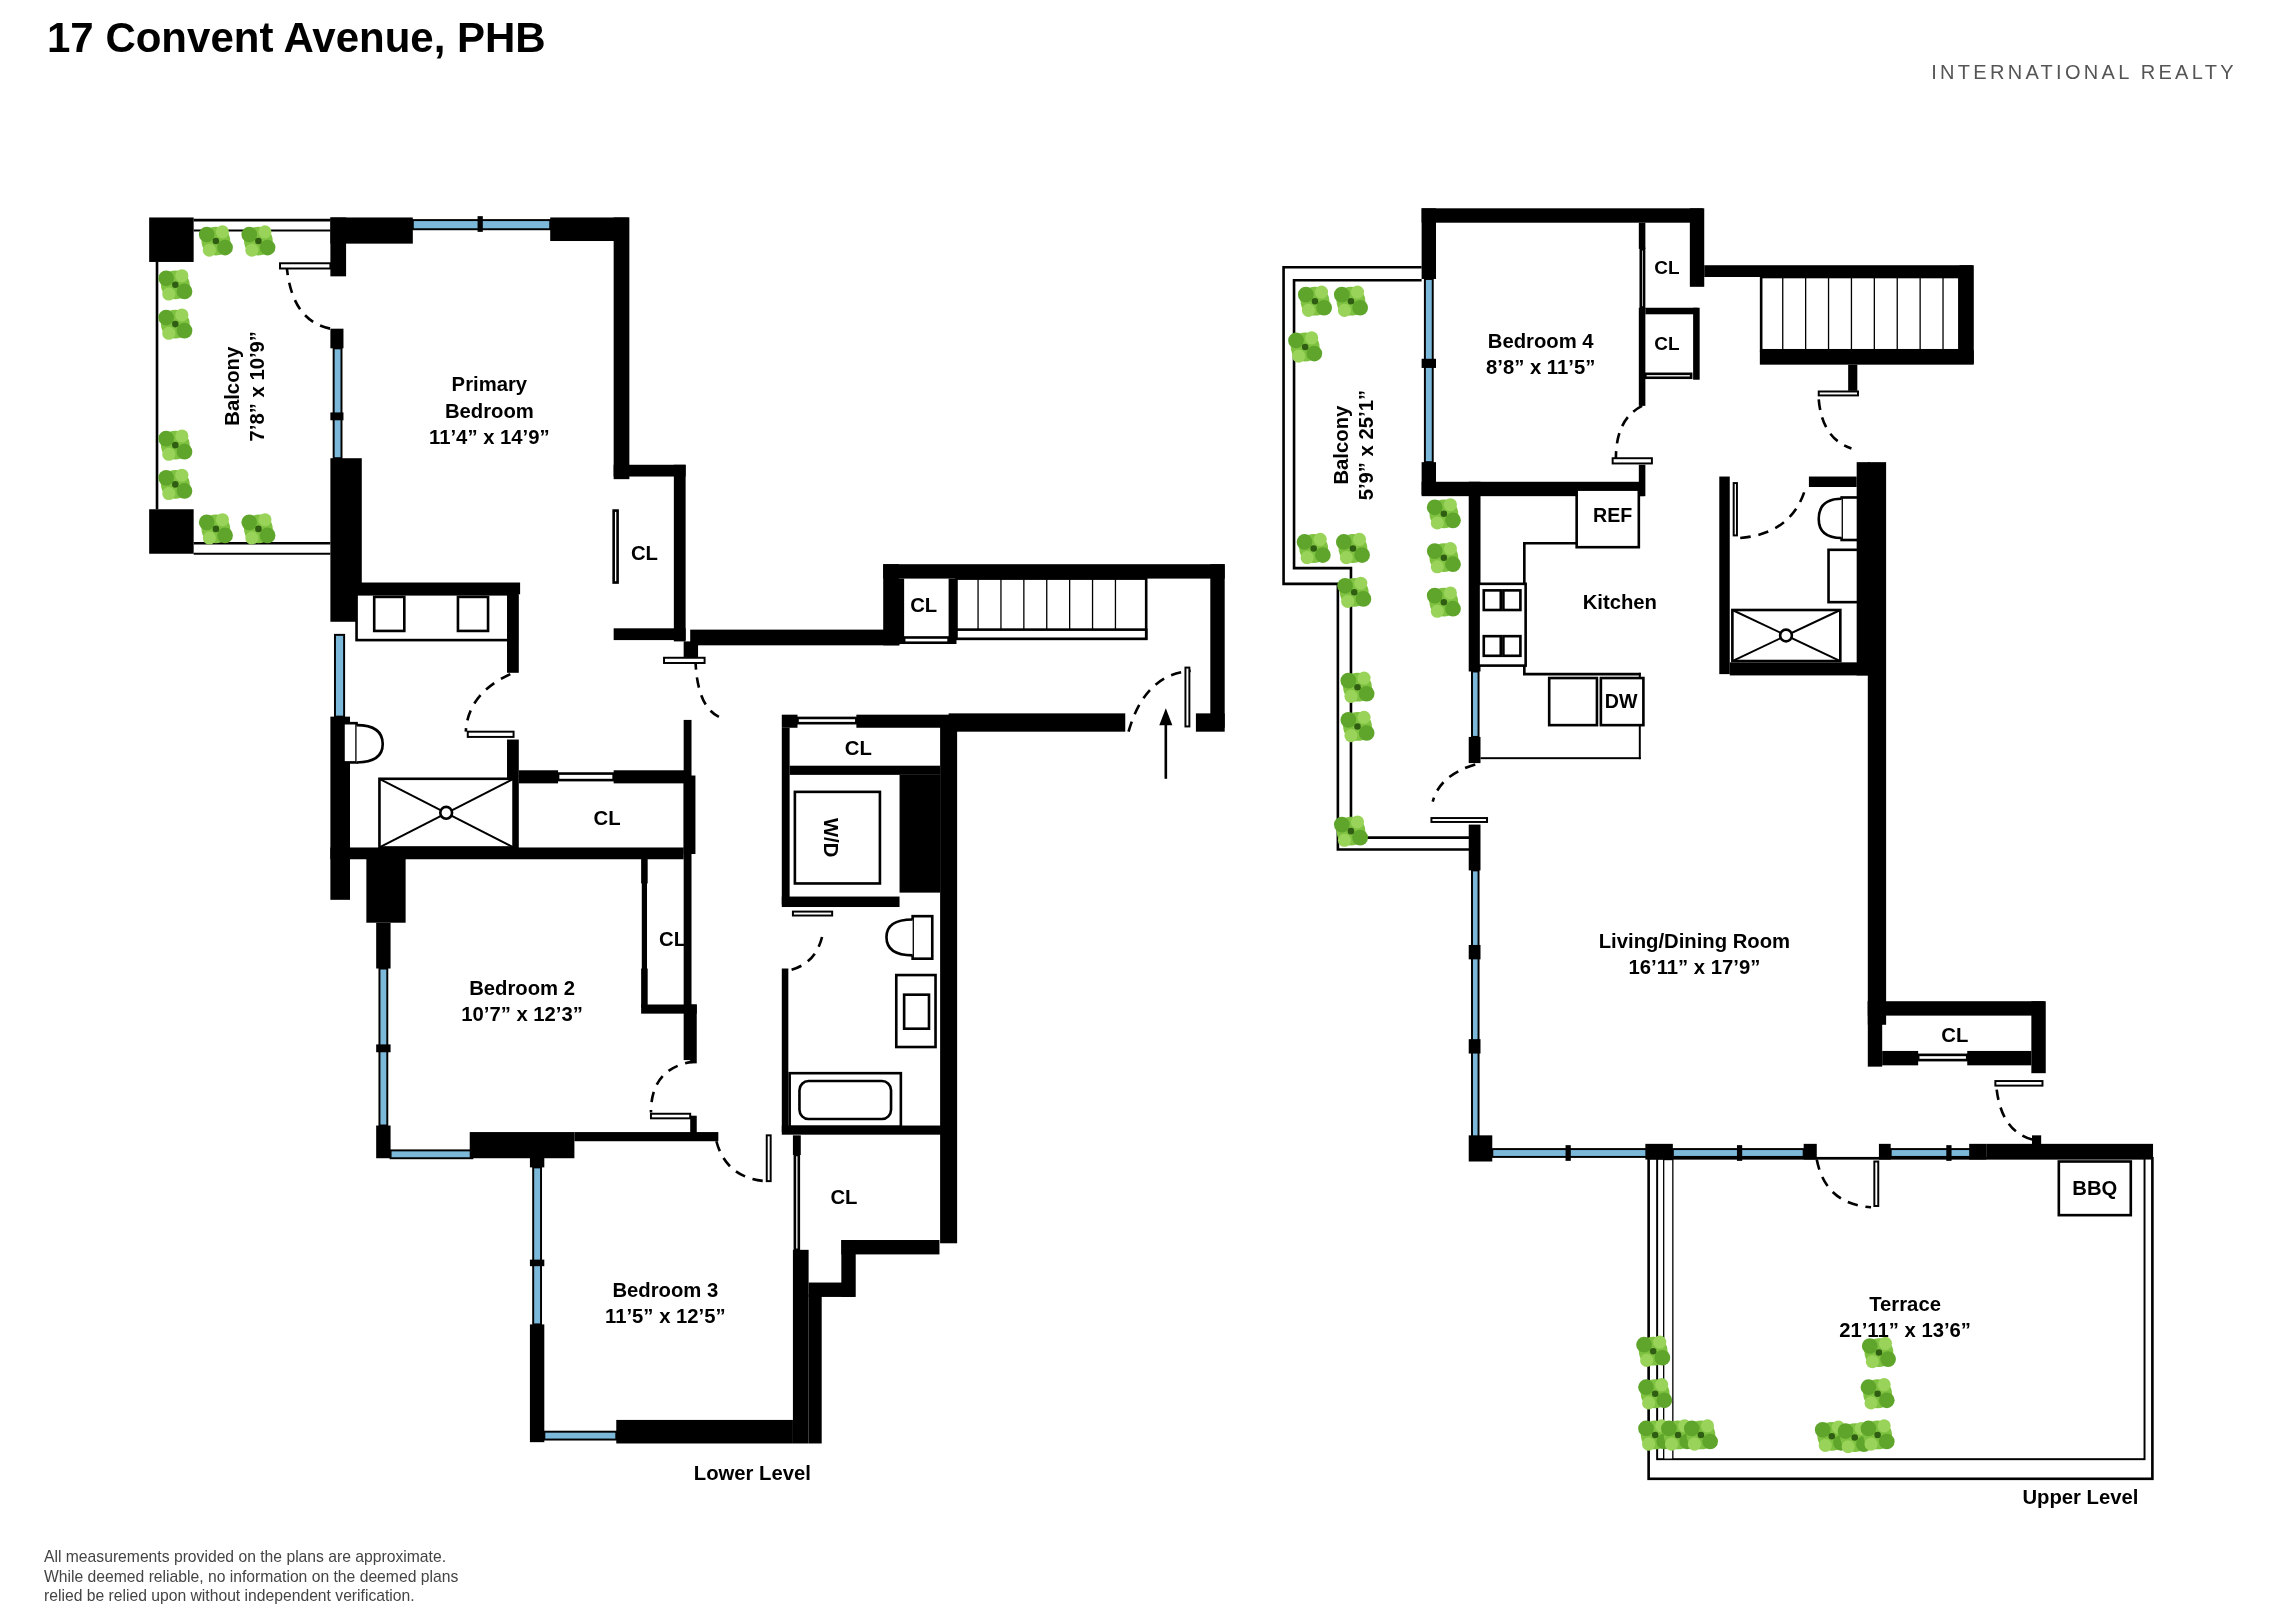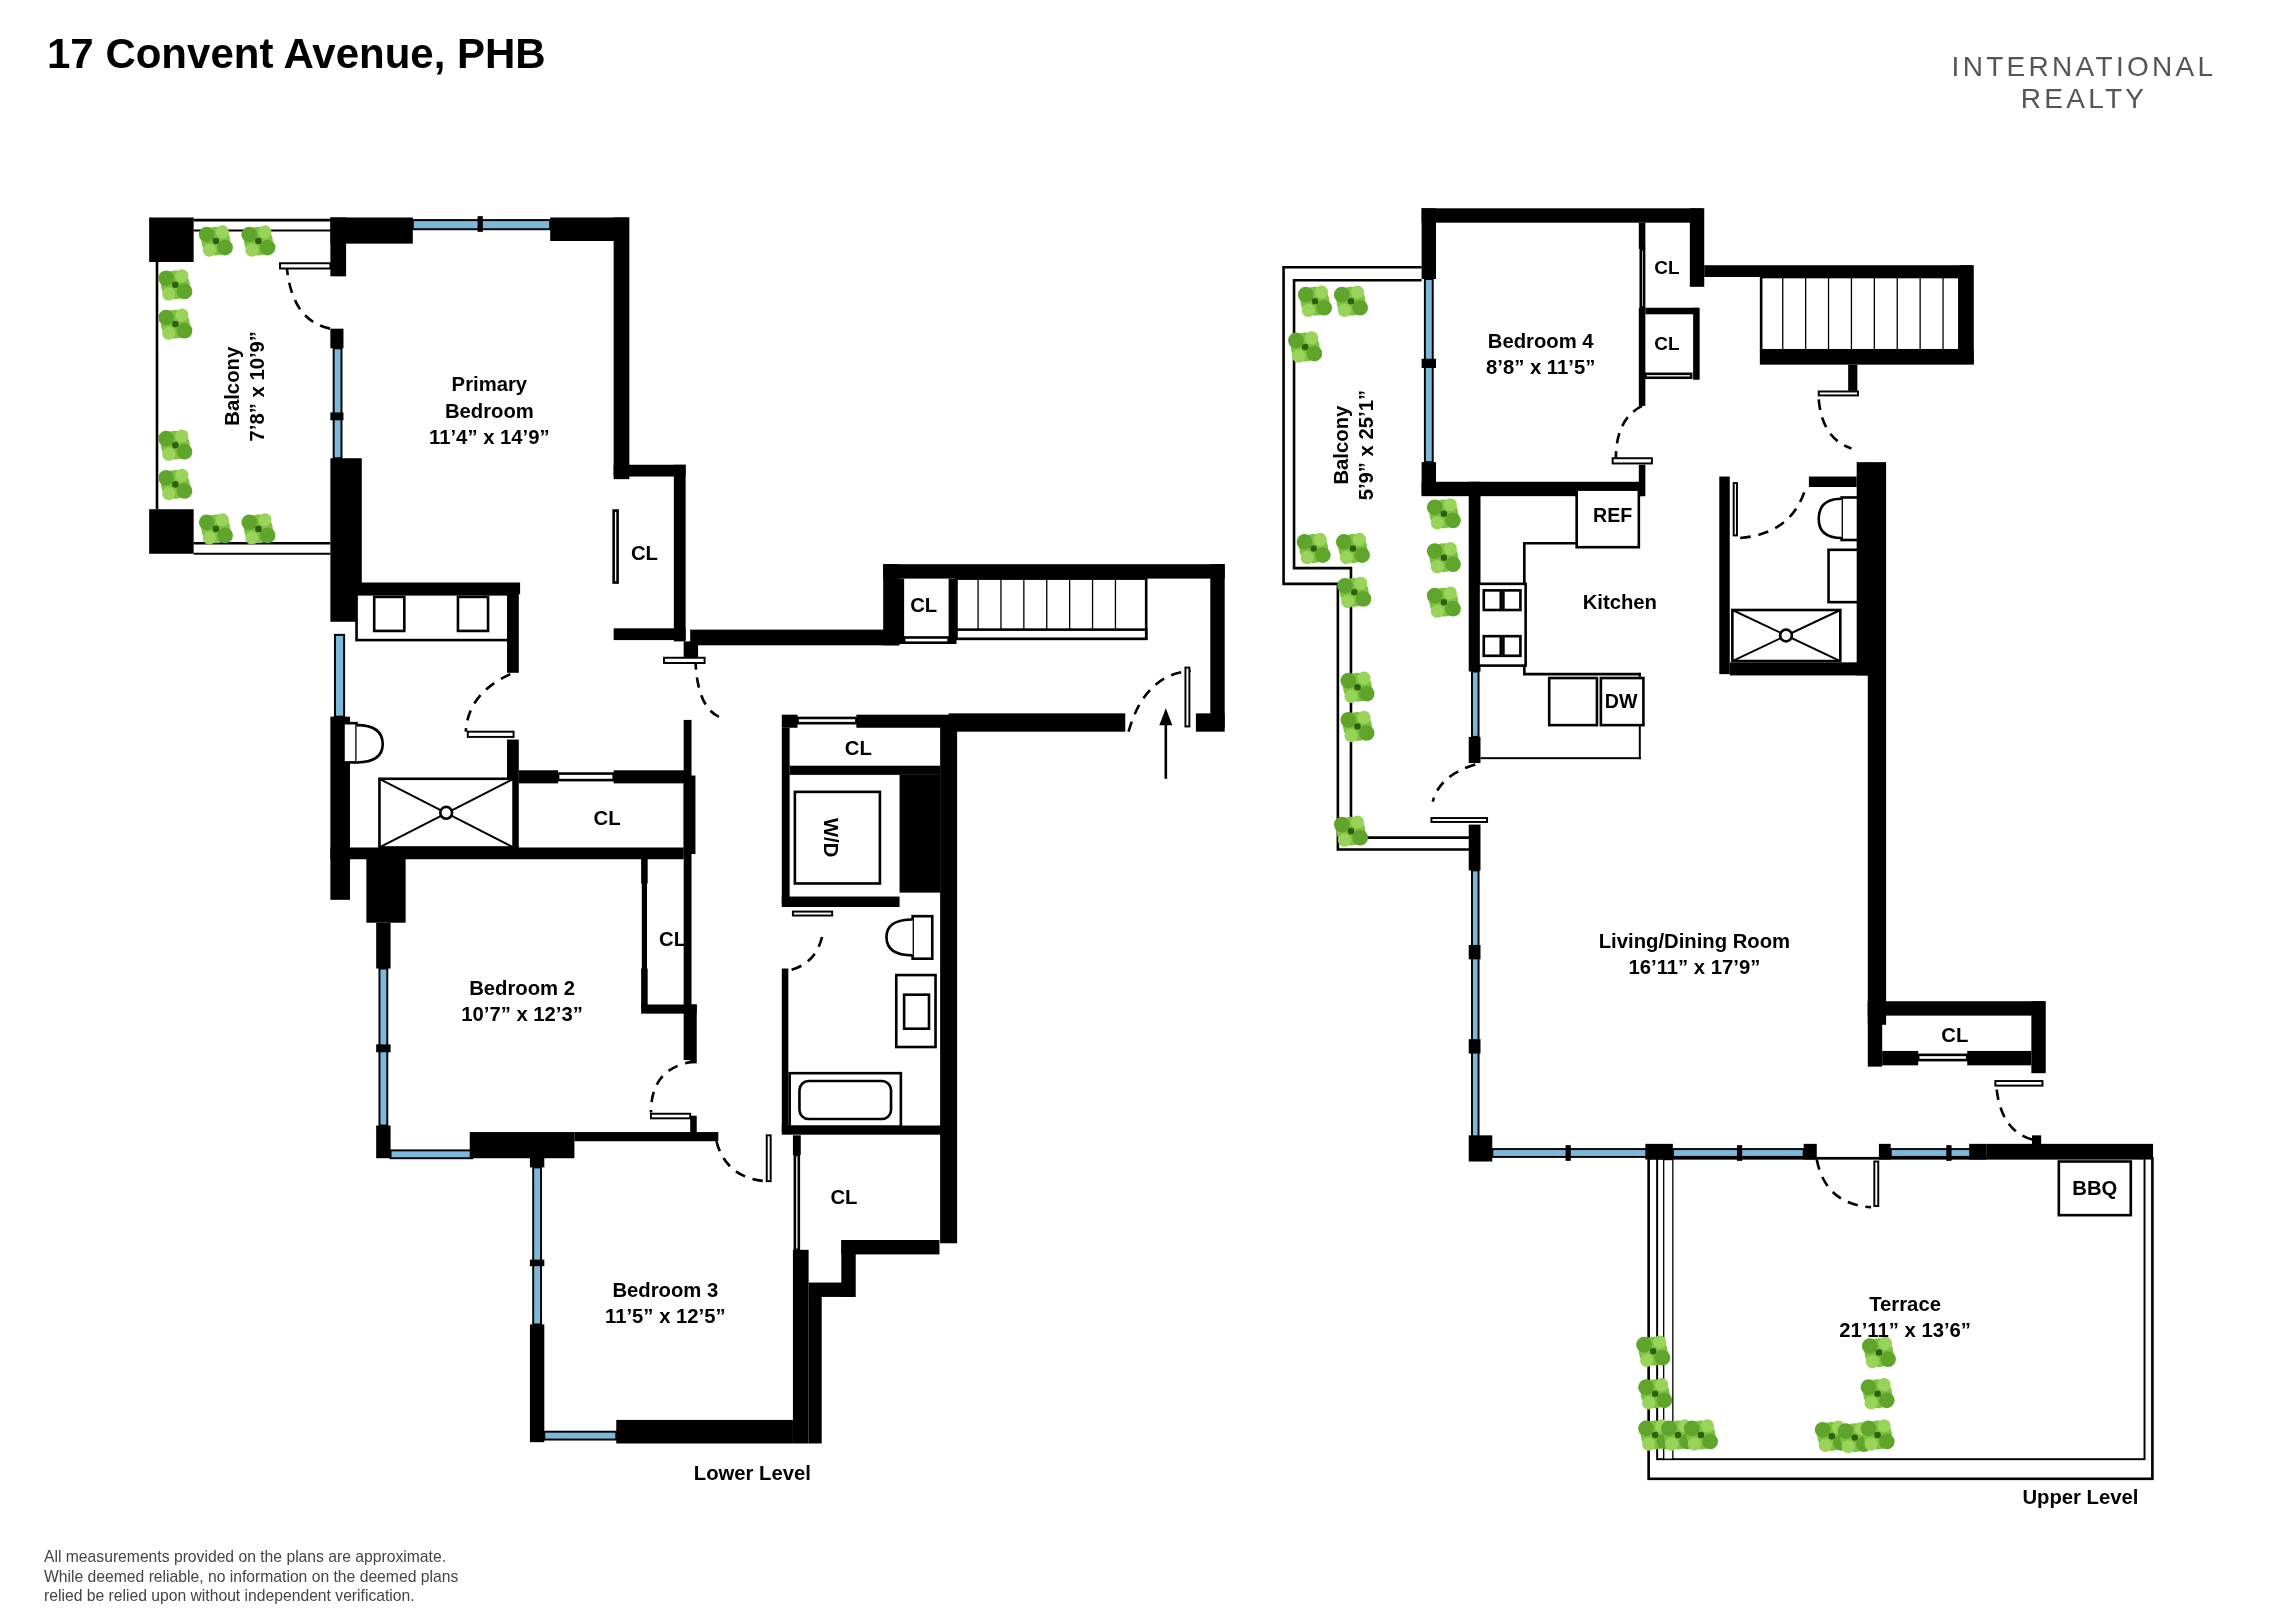--- a/index.html
+++ b/index.html
@@ -1,20 +1,20 @@
 <!DOCTYPE html>
 <html style="font-size:10.5px"><head>
 <meta charset="utf-8">
 <style>
   html,body{margin:0;padding:0;background:#fff;}
   body{width:2295px;height:1623px;position:relative;overflow:hidden;font-family:"Liberation Sans",sans-serif;}
-  .title{position:absolute;left:47px;top:30px;font-size:42px;font-weight:bold;color:#000;letter-spacing:0px;}
+  .title{position:absolute;left:47px;top:14px;font-size:42px;font-weight:bold;color:#000;letter-spacing:0px;}
   .logo{position:absolute;left:1914px;top:38px;width:340px;text-align:center;}
   .logo-main{font-family:"Liberation Serif",serif;font-size:77px;color:#2b2b2b;line-height:1;letter-spacing:-0.7px;}
-  .logo-sub{font-family:"Liberation Sans",sans-serif;font-size:28px;color:#555;letter-spacing:3.3px;margin-top:13px;}
+  .logo-sub{font-family:"Liberation Sans",sans-serif;font-size:20px;color:#555;letter-spacing:3.3px;margin-top:23px;}
   .disclaimer{position:absolute;left:44px;top:1547px;font-size:15.7px;font-weight:normal;color:#444;line-height:19.6px;}
   svg{position:absolute;left:0;top:0;}
   .lbl{font-family:"Liberation Sans",sans-serif;font-weight:bold;fill:#000;text-anchor:middle;}
   .wall{fill:#000;}
   .win{fill:#7bb8d9;stroke:#000;stroke-width:3;}
   .thin{fill:none;stroke:#000;stroke-width:4;}
   .fix{fill:#fff;stroke:#000;stroke-width:4;}
   .arc{fill:none;stroke:#000;stroke-width:4;stroke-dasharray:16 12;}
   .door{fill:#fff;stroke:#000;stroke-width:3;}
 </style>

